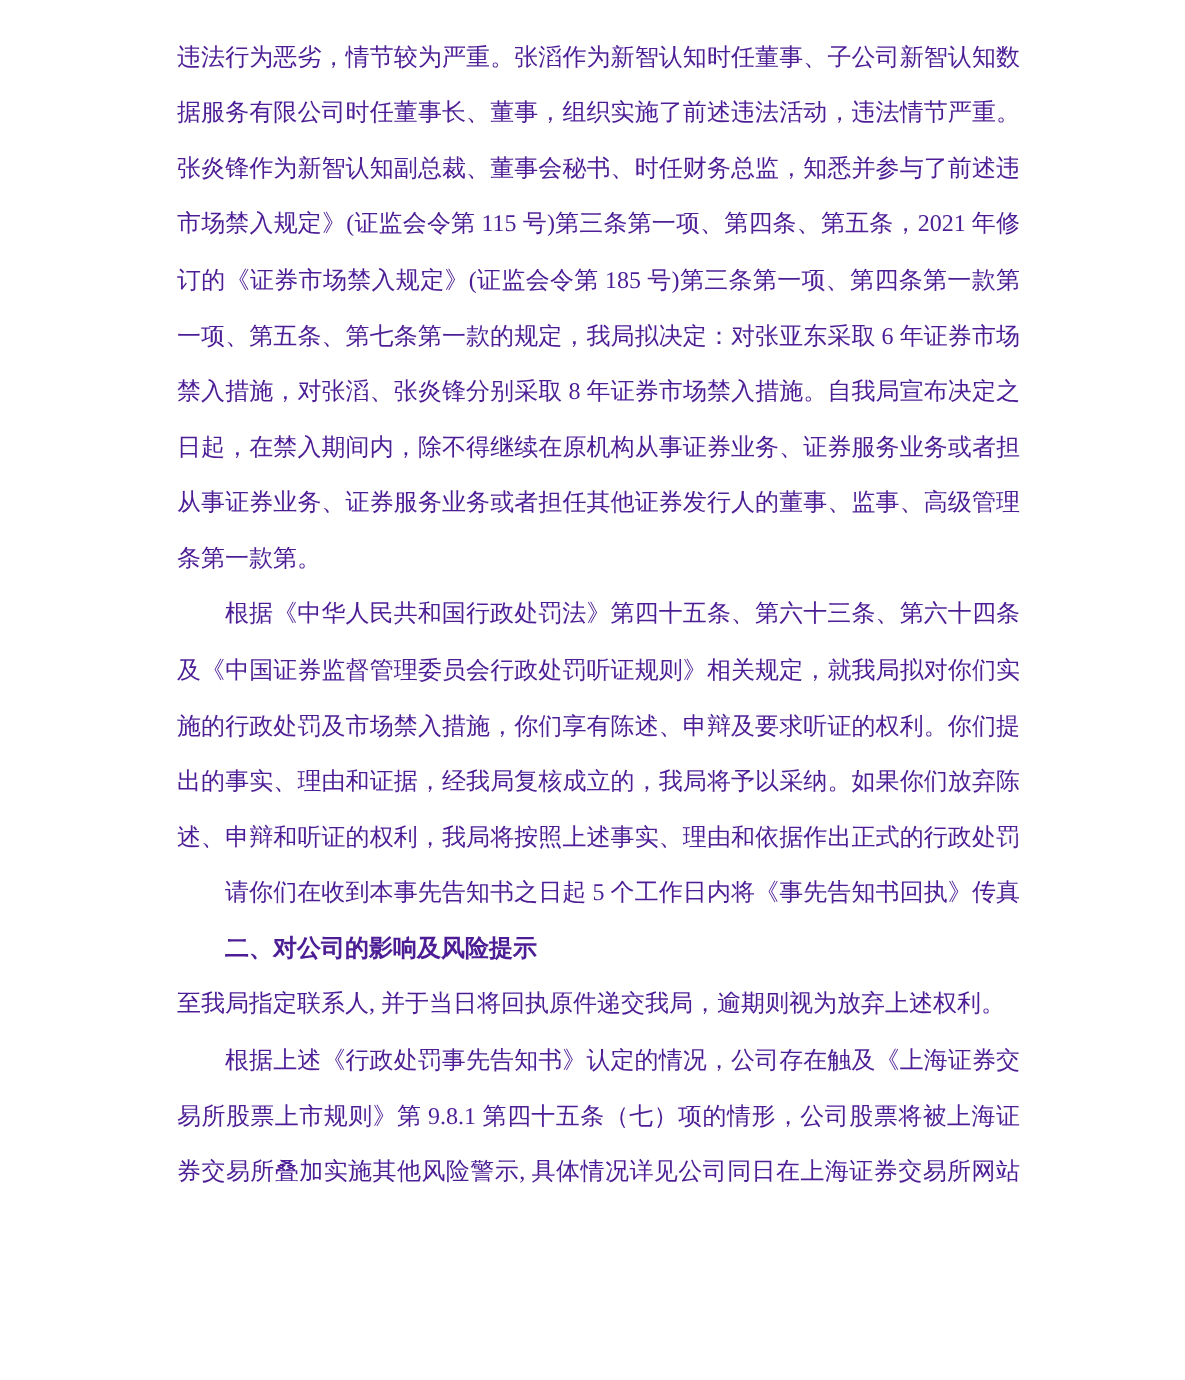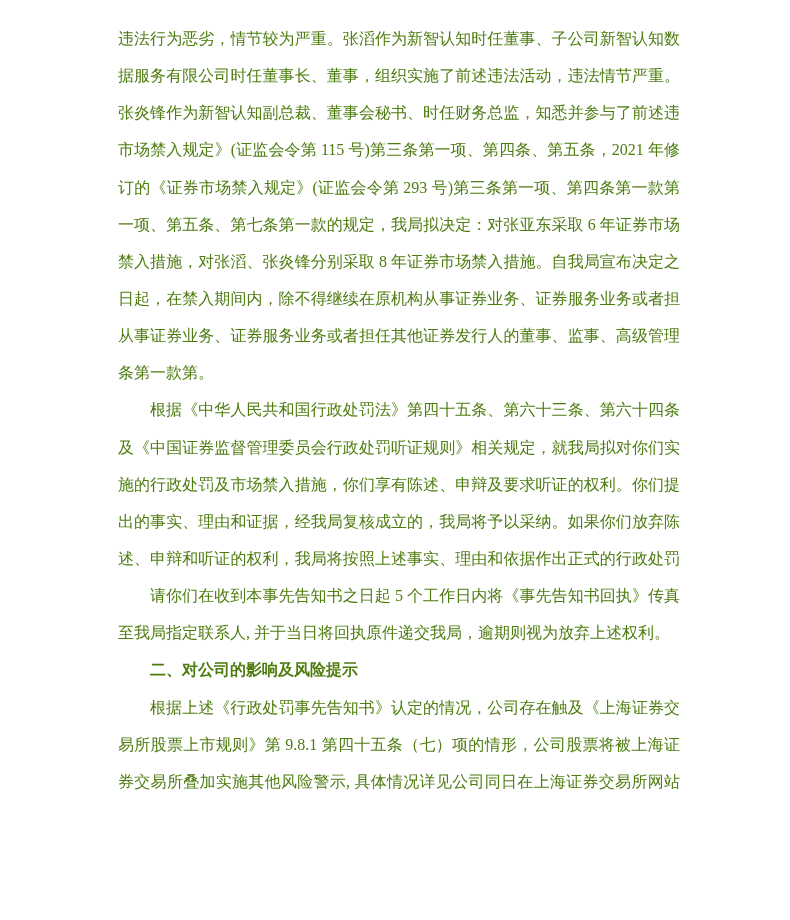--- a/index.html
+++ b/index.html
@@ -5,21 +5,21 @@
   html, body {
     margin: 0;
     padding: 0;
     background: #ffffff;
   }
   .page {
     position: relative;
     width: 790px;
     height: 920px;
     background: #ffffff;
-    color: #4d7c0f;
+    color: #4c1d95;
     font-family: "Liberation Serif", "DejaVu Serif", serif;
     overflow: hidden;
   }
   .textblock {
     position: absolute;
     left: 118px;
     top: 20px;
     width: 562px;
     font-size: 16px;
   }
@@ -43,36 +43,36 @@
 </head>
 <body>
 
 <div class="page">
   <div class="textblock">
 
     <div class="line j">违法行为恶劣，情节较为严重。张滔作为新智认知时任董事、子公司新智认知数</div>
     <div class="line j">据服务有限公司时任董事长、董事，组织实施了前述违法活动，违法情节严重。</div>
     <div class="line j">张炎锋作为新智认知副总裁、董事会秘书、时任财务总监，知悉并参与了前述违</div>
     <div class="line j">市场禁入规定》(证监会令第 115 号)第三条第一项、第四条、第五条，2021 年修</div>
-    <div class="line j">订的《证券市场禁入规定》(证监会令第 293 号)第三条第一项、第四条第一款第</div>
+    <div class="line j">订的《证券市场禁入规定》(证监会令第 185 号)第三条第一项、第四条第一款第</div>
     <div class="line j">一项、第五条、第七条第一款的规定，我局拟决定：对张亚东采取 6 年证券市场</div>
     <div class="line j">禁入措施，对张滔、张炎锋分别采取 8 年证券市场禁入措施。自我局宣布决定之</div>
     <div class="line j">日起，在禁入期间内，除不得继续在原机构从事证券业务、证券服务业务或者担</div>
     <div class="line j">从事证券业务、证券服务业务或者担任其他证券发行人的董事、监事、高级管理</div>
     <div class="line">条第一款第。</div>
 
     <div class="line j indent">根据《中华人民共和国行政处罚法》第四十五条、第六十三条、第六十四条</div>
     <div class="line j">及《中国证券监督管理委员会行政处罚听证规则》相关规定，就我局拟对你们实</div>
     <div class="line j">施的行政处罚及市场禁入措施，你们享有陈述、申辩及要求听证的权利。你们提</div>
     <div class="line j">出的事实、理由和证据，经我局复核成立的，我局将予以采纳。如果你们放弃陈</div>
     <div class="line j">述、申辩和听证的权利，我局将按照上述事实、理由和依据作出正式的行政处罚</div>
 
     <div class="line j indent">请你们在收到本事先告知书之日起 5 个工作日内将《事先告知书回执》传真</div>
+    <div class="line hd indent">二、对公司的影响及风险提示</div>
+
     <div class="line">至我局指定联系人, 并于当日将回执原件递交我局，逾期则视为放弃上述权利。</div>
-
-    <div class="line hd indent">二、对公司的影响及风险提示</div>
 
     <div class="line j indent">根据上述《行政处罚事先告知书》认定的情况，公司存在触及《上海证券交</div>
     <div class="line j">易所股票上市规则》第 9.8.1 第四十五条（七）项的情形，公司股票将被上海证</div>
     <div class="line j">券交易所叠加实施其他风险警示, 具体情况详见公司同日在上海证券交易所网站</div>
 
   </div>
 </div>
 
 </body></html>

